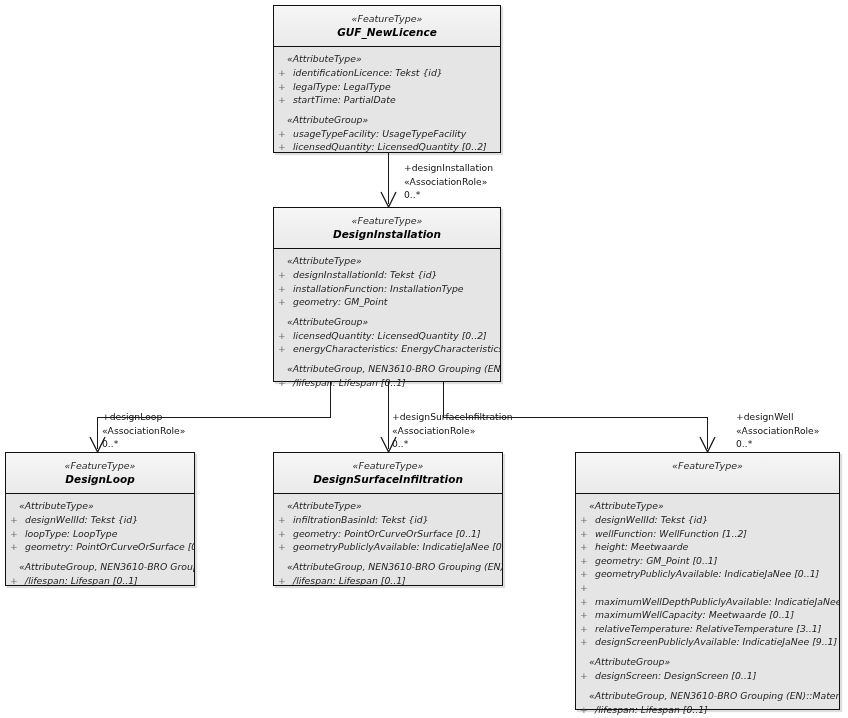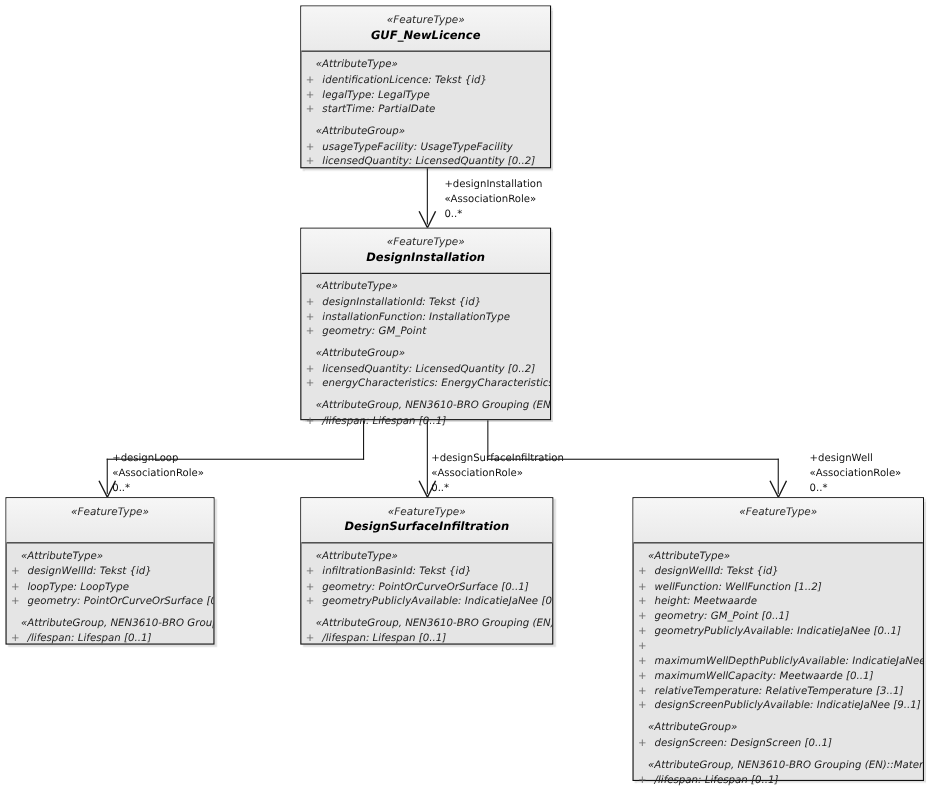--- a/index.html
+++ b/index.html
@@ -217,20 +217,21 @@
       <div class="attr-row">
         <span class="attr-vis">+</span>
         <span class="attr-text">/lifespan: Lifespan [0..1]</span>
       </div>
     </div>
   </div>
 
   <div class="uml-class" style="left:5px; top:452px; width:190px; height:134px;">
     <div class="uml-header" style="height:41px;">
       <div class="stereo-head">«FeatureType»</div>
+      <div class="class-name">DesignLoop</div>
     </div>
     <div class="uml-body">
       <div class="group-label">«AttributeType»</div>
       <div class="attr-row">
         <span class="attr-vis">+</span>
         <span class="attr-text">designWellId: Tekst {id}</span>
       </div>
       <div class="attr-row">
         <span class="attr-vis">+</span>
         <span class="attr-text">loopType: LoopType</span>

